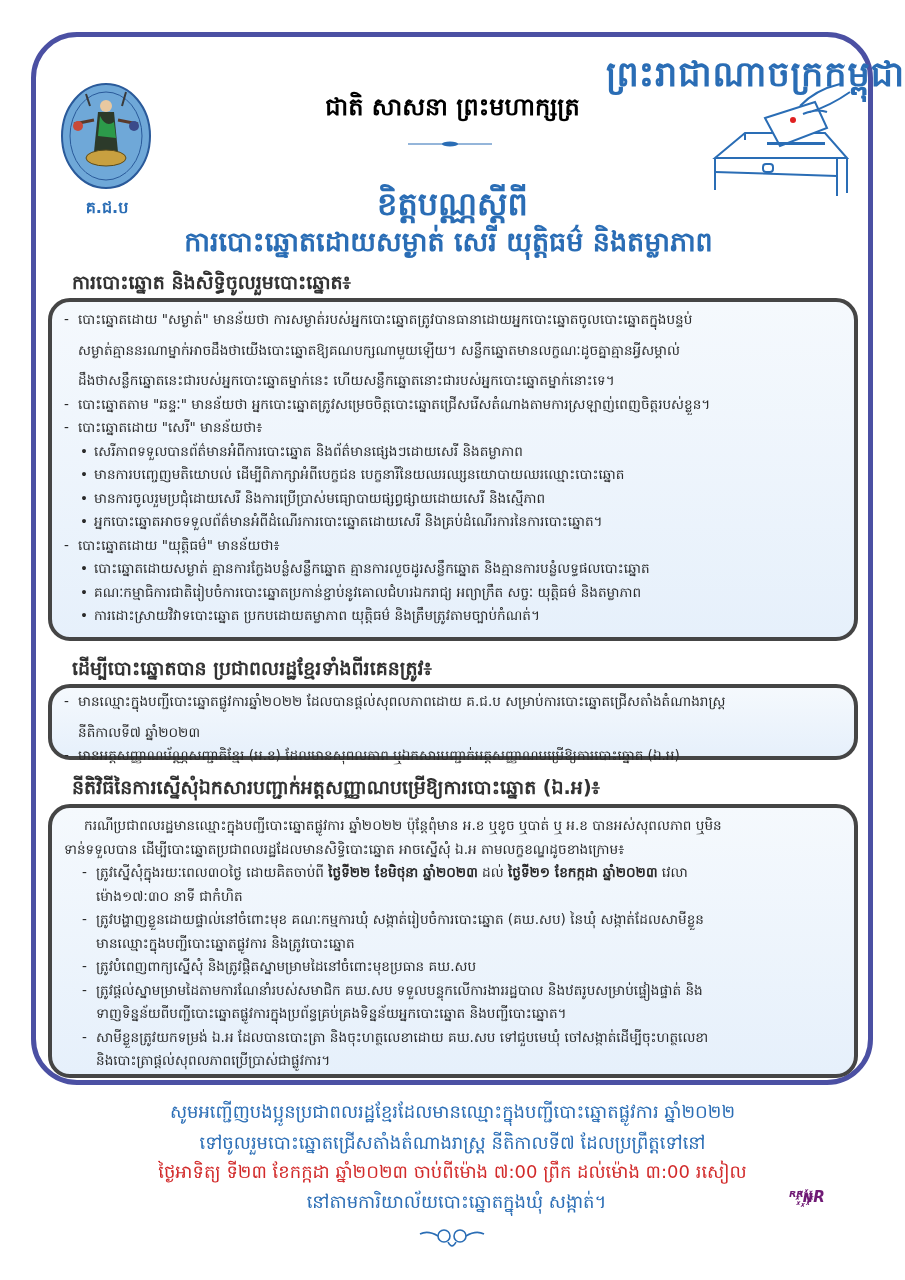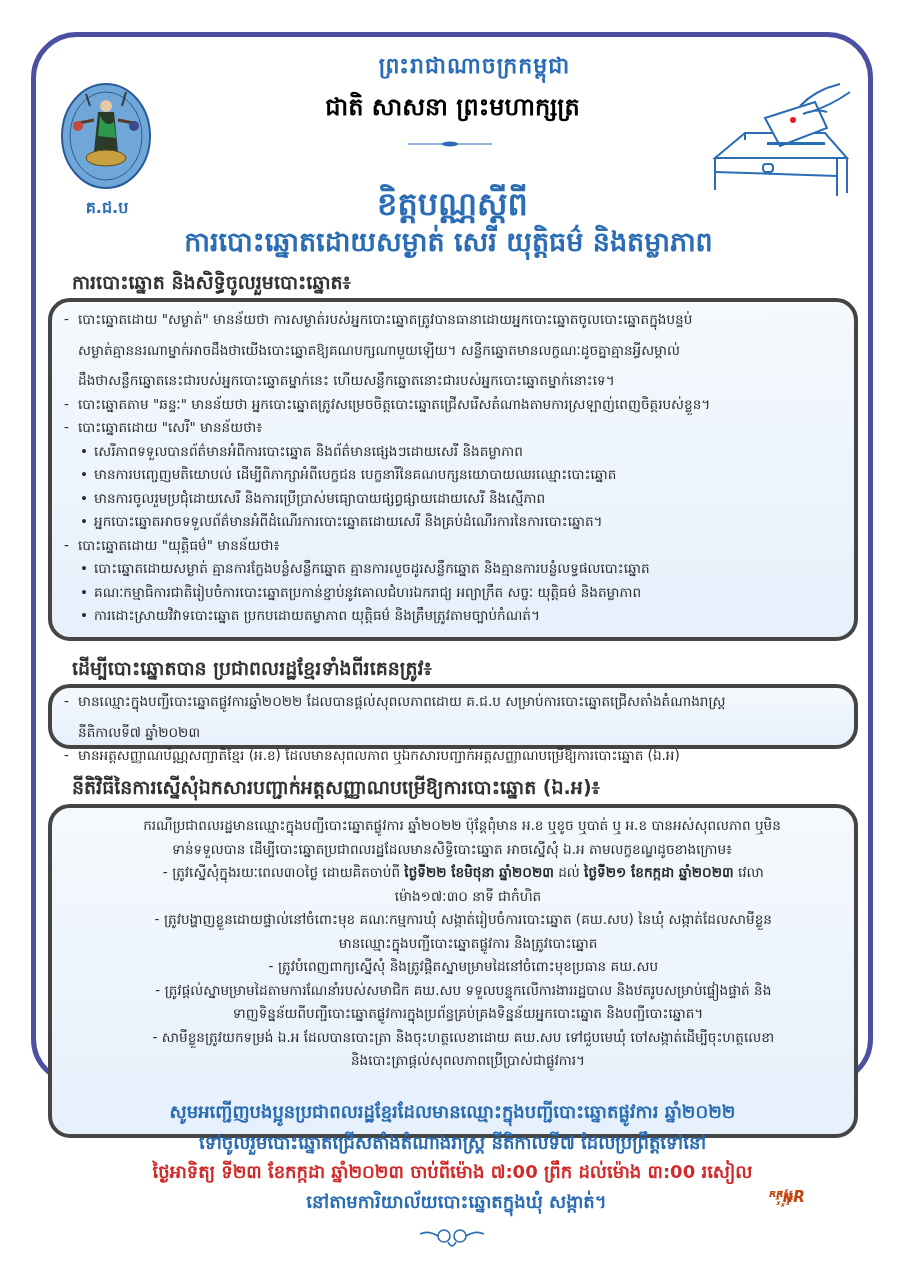--- a/index.html
+++ b/index.html
@@ -1,41 +1,41 @@
 <!DOCTYPE html>
 <html><head>
 <meta charset="utf-8">
 <style>
   html,body{margin:0;padding:0;}
   body{width:905px;height:1280px;background:#ffffff;position:relative;overflow:hidden;font-family:"DejaVu Sans",sans-serif;color:#222;}
   .frame{position:absolute;left:31px;top:32px;width:842px;height:1053px;border:5px solid #4b50a3;border-radius:46px;background:#fff;box-sizing:border-box;}
-  .hdr-line1{position:absolute;left:0;right:0;top:52px;text-align:center;font-size:22px;font-weight:bold;color:#2a6db5;letter-spacing:1px;margin-left:44px;}
+  .hdr-line1{position:absolute;left:0;right:0;top:52px;text-align:right;font-size:35px;font-weight:bold;color:#2a6db5;letter-spacing:1px;margin-left:44px;}
   .hdr-line2{position:absolute;left:0;right:0;top:92px;text-align:center;font-size:24px;font-weight:bold;color:#000000;}
   .hdr-orn{position:absolute;left:408px;top:141px;width:84px;height:6px;}
   .title1{position:absolute;left:0;right:0;top:184px;text-align:center;font-size:32px;font-weight:bold;color:#2a6db5;}
   .title2{position:absolute;left:0;right:8px;top:225px;text-align:center;font-size:27px;font-weight:bold;color:#2a6db5;}
   .logo{position:absolute;left:60px;top:82px;width:92px;height:112px;}
   .logo-caption{position:absolute;left:62px;top:197px;width:90px;text-align:center;font-size:16px;font-weight:bold;color:#2a6db5;}
   .ballot{position:absolute;left:705px;top:78px;width:150px;height:125px;}
   .sec-h{position:absolute;left:72px;font-size:19px;font-weight:bold;color:#333;}
   .box{position:absolute;left:48px;width:810px;border:4px solid #454545;border-radius:22px;box-sizing:border-box;background:linear-gradient(180deg,#f5f9fd 0%,#e6f0fb 100%);padding:6px 14px 8px 12px;font-size:13.6px;line-height:23.5px;color:#2a2a2a;}
   .row{display:block;margin:0;}
   .dash{display:inline-block;width:14px;}
   .cont{padding-left:14px;margin-top:7px;}
   .bullet{padding-left:30px;position:relative;}
   .bullet::before{content:"•";position:absolute;left:16px;top:0;}
   .b-bold{font-weight:bold;}
   .sub-dash{padding-left:18px;}
   .sub-cont{padding-left:32px;}
-  .foot1,.foot2,.foot3,.foot4{position:absolute;left:0;right:0;text-align:center;font-weight:bold;font-size:18px;}
+  .foot1,.foot2,.foot3,.foot4{position:absolute;left:0;right:0;text-align:center;font-weight:normal;font-size:18px;}
   .foot1{top:1100px;color:#2a6db5;}
   .foot2{top:1131px;color:#2a6db5;}
   .foot3{top:1160px;color:#d22a2a;}
   .foot4{top:1190px;color:#2a6db5;margin-left:8px;}
-  .sig{position:absolute;left:769px;top:1186px;font-size:15px;color:#c2410c;font-style:italic;font-weight:bold;}
+  .sig{position:absolute;left:789px;top:1186px;font-size:15px;color:#701a75;font-style:italic;font-weight:bold;}
   .foot-orn{position:absolute;left:418px;top:1226px;width:68px;height:24px;}
 </style>
 </head>
 <body>
 
 <div class="frame"></div>
 
 <svg class="logo" viewBox="0 0 92 112">
   <ellipse cx="46" cy="54" rx="44" ry="52" fill="#6fa8d8" stroke="#2a5a9a" stroke-width="2"></ellipse>
   <ellipse cx="46" cy="54" rx="36" ry="44" fill="none" stroke="#2a5a9a" stroke-width="1"></ellipse>
@@ -74,38 +74,38 @@
 </svg>
 
 <div class="sec-h" style="top:270px;">ការបោះឆ្នោត និងសិទ្ធិចូលរួមបោះឆ្នោត៖</div>
 <div class="box" style="top:298px;height:343px;">
   <div class="row"><span class="dash">-</span><span>បោះឆ្នោតដោយ "សម្ងាត់"  មានន័យថា ការសម្ងាត់របស់អ្នកបោះឆ្នោតត្រូវបានធានាដោយអ្នកបោះឆ្នោតចូលបោះឆ្នោតក្នុងបន្ទប់</span></div>
   <div class="row cont">សម្ងាត់គ្មាននរណាម្នាក់អាចដឹងថាយើងបោះឆ្នោតឱ្យគណបក្សណាមួយឡើយ។  សន្លឹកឆ្នោតមានលក្ខណៈដូចគ្នាគ្មានអ្វីសម្គាល់</div>
   <div class="row cont">ដឹងថាសន្លឹកឆ្នោតនេះជារបស់អ្នកបោះឆ្នោតម្នាក់នេះ ហើយសន្លឹកឆ្នោតនោះជារបស់អ្នកបោះឆ្នោតម្នាក់នោះទេ។</div>
   <div class="row"><span class="dash">-</span><span>បោះឆ្នោតតាម "ឆន្ទៈ" មានន័យថា អ្នកបោះឆ្នោតត្រូវសម្រេចចិត្តបោះឆ្នោតជ្រើសរើសតំណាងតាមការស្រឡាញ់ពេញចិត្តរបស់ខ្លួន។</span></div>
   <div class="row"><span class="dash">-</span><span>បោះឆ្នោតដោយ "សេរី" មានន័យថា៖</span></div>
   <div class="row bullet">សេរីភាពទទួលបានព័ត៌មានអំពីការបោះឆ្នោត និងព័ត៌មានផ្សេងៗដោយសេរី និងតម្លាភាព</div>
-  <div class="row bullet">មានការបញ្ចេញមតិយោបល់ ដើម្បីពិភាក្សាអំពីបេក្ខជន បេក្ខនារីនៃគណបក្សនយោបាយឈរឈ្មោះបោះឆ្នោត</div>
+  <div class="row bullet">មានការបញ្ចេញមតិយោបល់ ដើម្បីពិភាក្សាអំពីបេក្ខជន បេក្ខនារីនៃយឈរឈ្សនយោបាយឈរឈ្មោះបោះឆ្នោត</div>
   <div class="row bullet">មានការចូលរួមប្រជុំដោយសេរី និងការប្រើប្រាស់មធ្យោបាយផ្សព្វផ្សាយដោយសេរី និងស្មើភាព</div>
   <div class="row bullet">អ្នកបោះឆ្នោតអាចទទួលព័ត៌មានអំពីដំណើរការបោះឆ្នោតដោយសេរី និងគ្រប់ដំណើរការនៃការបោះឆ្នោត។</div>
   <div class="row"><span class="dash">-</span><span>បោះឆ្នោតដោយ "យុត្តិធម៌" មានន័យថា៖</span></div>
   <div class="row bullet">បោះឆ្នោតដោយសម្ងាត់ គ្មានការក្លែងបន្លំសន្លឹកឆ្នោត គ្មានការលួចដូរសន្លឹកឆ្នោត និងគ្មានការបន្លំលទ្ធផលបោះឆ្នោត</div>
   <div class="row bullet">គណៈកម្មាធិការជាតិរៀបចំការបោះឆ្នោតប្រកាន់ខ្ជាប់នូវគោលជំហរឯករាជ្យ អព្យាក្រឹត សច្ចៈ យុត្តិធម៌ និងតម្លាភាព</div>
   <div class="row bullet">ការដោះស្រាយវិវាទបោះឆ្នោត ប្រកបដោយតម្លាភាព យុត្តិធម៌ និងត្រឹមត្រូវតាមច្បាប់កំណត់។</div>
 </div>
 
 <div class="sec-h" style="top:656px;">ដើម្បីបោះឆ្នោតបាន ប្រជាពលរដ្ឋខ្មែរទាំងពីរគេនត្រូវ៖</div>
-<div class="box" style="top:684px;height:65px;padding-top:2px;">
+<div class="box" style="top:684px;height:76px;padding-top:2px;">
   <div class="row"><span class="dash">-</span><span>មានឈ្មោះក្នុងបញ្ជីបោះឆ្នោតផ្លូវការឆ្នាំ២០២២ ដែលបានផ្តល់សុពលភាពដោយ គ.ជ.ប សម្រាប់ការបោះឆ្នោតជ្រើសតាំងតំណាងរាស្រ្ត</span></div>
   <div class="row cont">នីតិកាលទី៧ ឆ្នាំ២០២៣</div>
   <div class="row"><span class="dash">-</span><span>មានអត្តសញ្ញាណប័ណ្ណសញ្ជាតិខ្មែរ (អ.ខ) ដែលមានសុពលភាព ឬឯកសារបញ្ជាក់អត្តសញ្ញាណបម្រើឱ្យការបោះឆ្នោត (ឯ.អ)</span></div>
 </div>
 
 <div class="sec-h" style="top:775px;">នីតិវិធីនៃការស្នើសុំឯកសារបញ្ជាក់អត្តសញ្ញាណបម្រើឱ្យការបោះឆ្នោត (ឯ.អ)៖</div>
-<div class="box" style="top:804px;height:334px;text-align:center;">
+<div class="box" style="top:804px;height:274px;">
   <div class="row" style="padding-left:20px;">ករណីប្រជាពលរដ្ឋមានឈ្មោះក្នុងបញ្ជីបោះឆ្នោតផ្លូវការ ឆ្នាំ២០២២ ប៉ុន្តែពុំមាន អ.ខ ឬខូច ឬបាត់ ឬ អ.ខ បានអស់សុពលភាព ឬមិន</div>
   <div class="row">ទាន់ទទួលបាន ដើម្បីបោះឆ្នោតប្រជាពលរដ្ឋដែលមានសិទ្ធិបោះឆ្នោត អាចស្នើសុំ ឯ.អ តាមលក្ខខណ្ឌដូចខាងក្រោម៖</div>
   <div class="row sub-dash"><span class="dash">-</span><span>ត្រូវស្នើសុំក្នុងរយៈពេល៣០ថ្ងៃ ដោយគិតចាប់ពី </span><span class="b-bold">ថ្ងៃទី២២ ខែមិថុនា ឆ្នាំ២០២៣</span><span> ដល់ </span><span class="b-bold">ថ្ងៃទី២១ ខែកក្កដា ឆ្នាំ២០២៣</span><span> វេលា</span></div>
   <div class="row sub-cont">ម៉ោង១៧:៣០ នាទី ជាកំហិត</div>
   <div class="row sub-dash"><span class="dash">-</span><span>ត្រូវបង្ហាញខ្លួនដោយផ្ទាល់នៅចំពោះមុខ គណៈកម្មការឃុំ សង្កាត់រៀបចំការបោះឆ្នោត (គឃ.សប) នៃឃុំ សង្កាត់ដែលសាមីខ្លួន</span></div>
   <div class="row sub-cont">មានឈ្មោះក្នុងបញ្ជីបោះឆ្នោតផ្លូវការ និងត្រូវបោះឆ្នោត</div>
   <div class="row sub-dash"><span class="dash">-</span><span>ត្រូវបំពេញពាក្យស្នើសុំ  និងត្រូវផ្តិតស្នាមម្រាមដៃនៅចំពោះមុខប្រធាន គឃ.សប</span></div>
   <div class="row sub-dash"><span class="dash">-</span><span>ត្រូវផ្តល់ស្នាមម្រាមដៃតាមការណែនាំរបស់សមាជិក គឃ.សប ទទួលបន្ទុកលើការងាររដ្ឋបាល និងឋតរូបសម្រាប់ផ្ទៀងផ្ទាត់   និង</span></div>
   <div class="row sub-cont">ទាញទិន្នន័យពីបញ្ជីបោះឆ្នោតផ្លូវការក្នុងប្រព័ន្ធគ្រប់គ្រងទិន្នន័យអ្នកបោះឆ្នោត និងបញ្ជីបោះឆ្នោត។</div>
   <div class="row sub-dash"><span class="dash">-</span><span>សាមីខ្លួនត្រូវយកទម្រង់ ឯ.អ ដែលបានបោះត្រា និងចុះហត្ថលេខាដោយ គឃ.សប ទៅជួបមេឃុំ ចៅសង្កាត់ដើម្បីចុះហត្ថលេខា</span></div>

